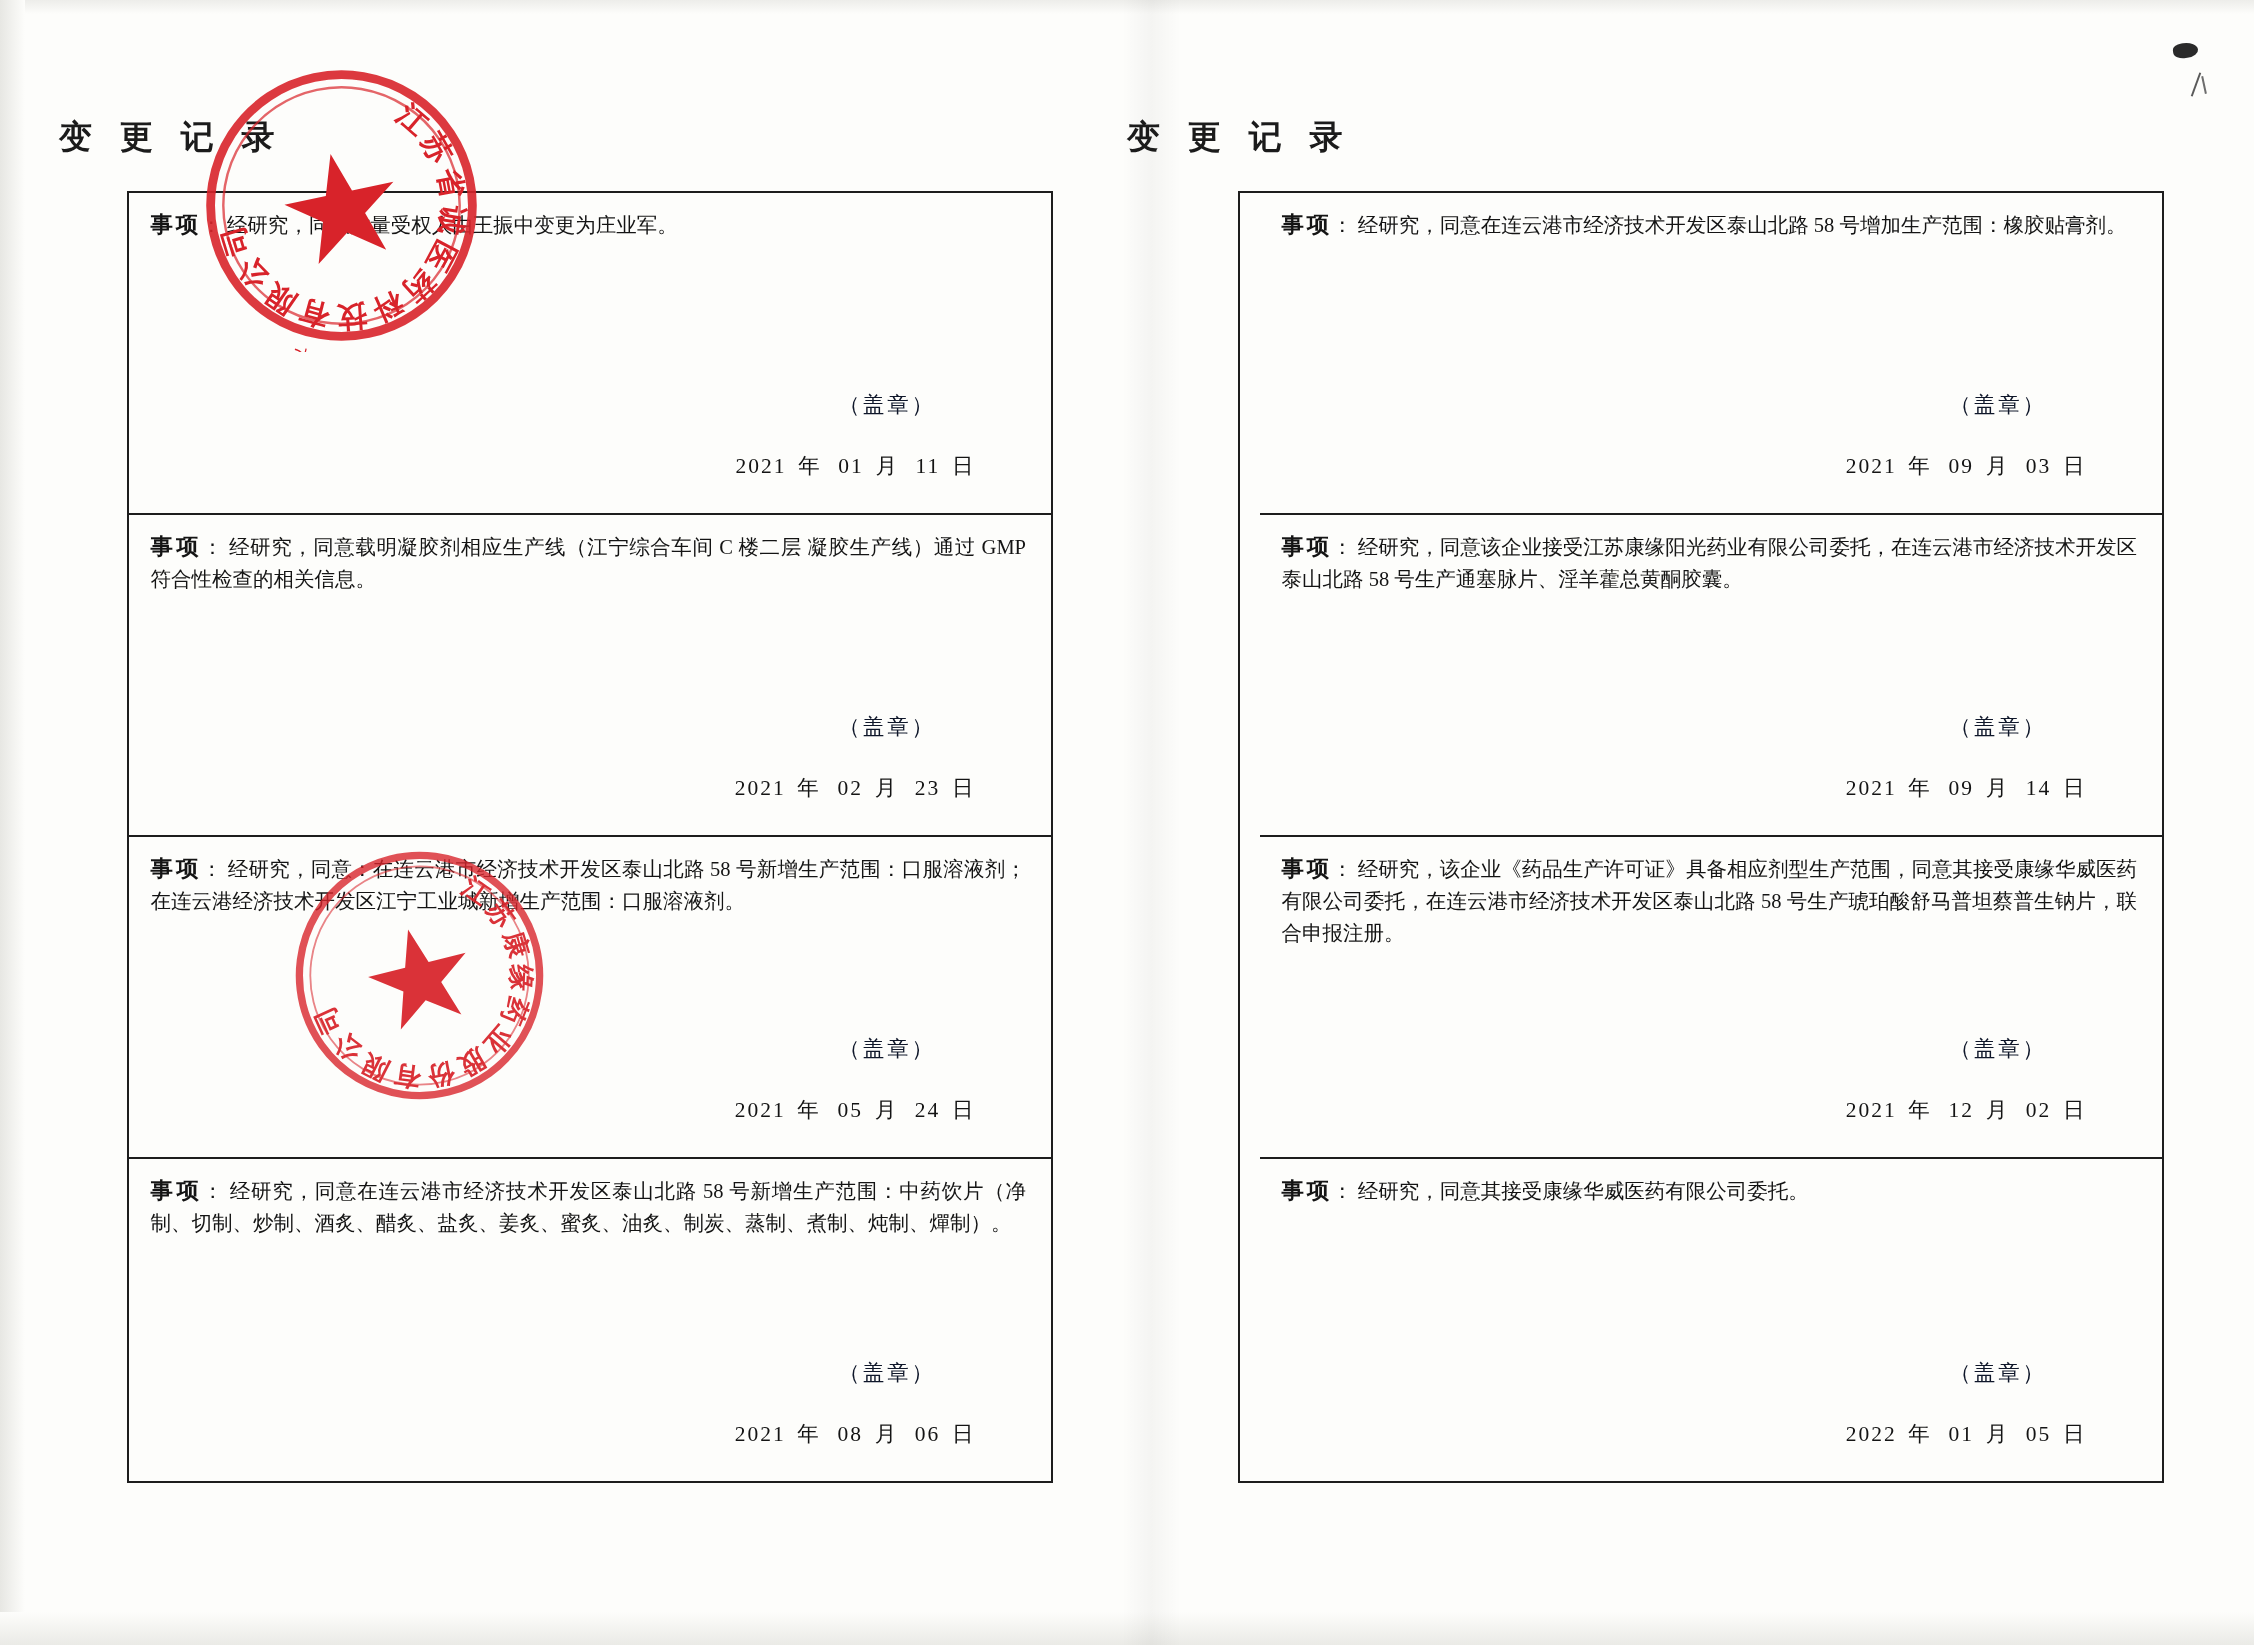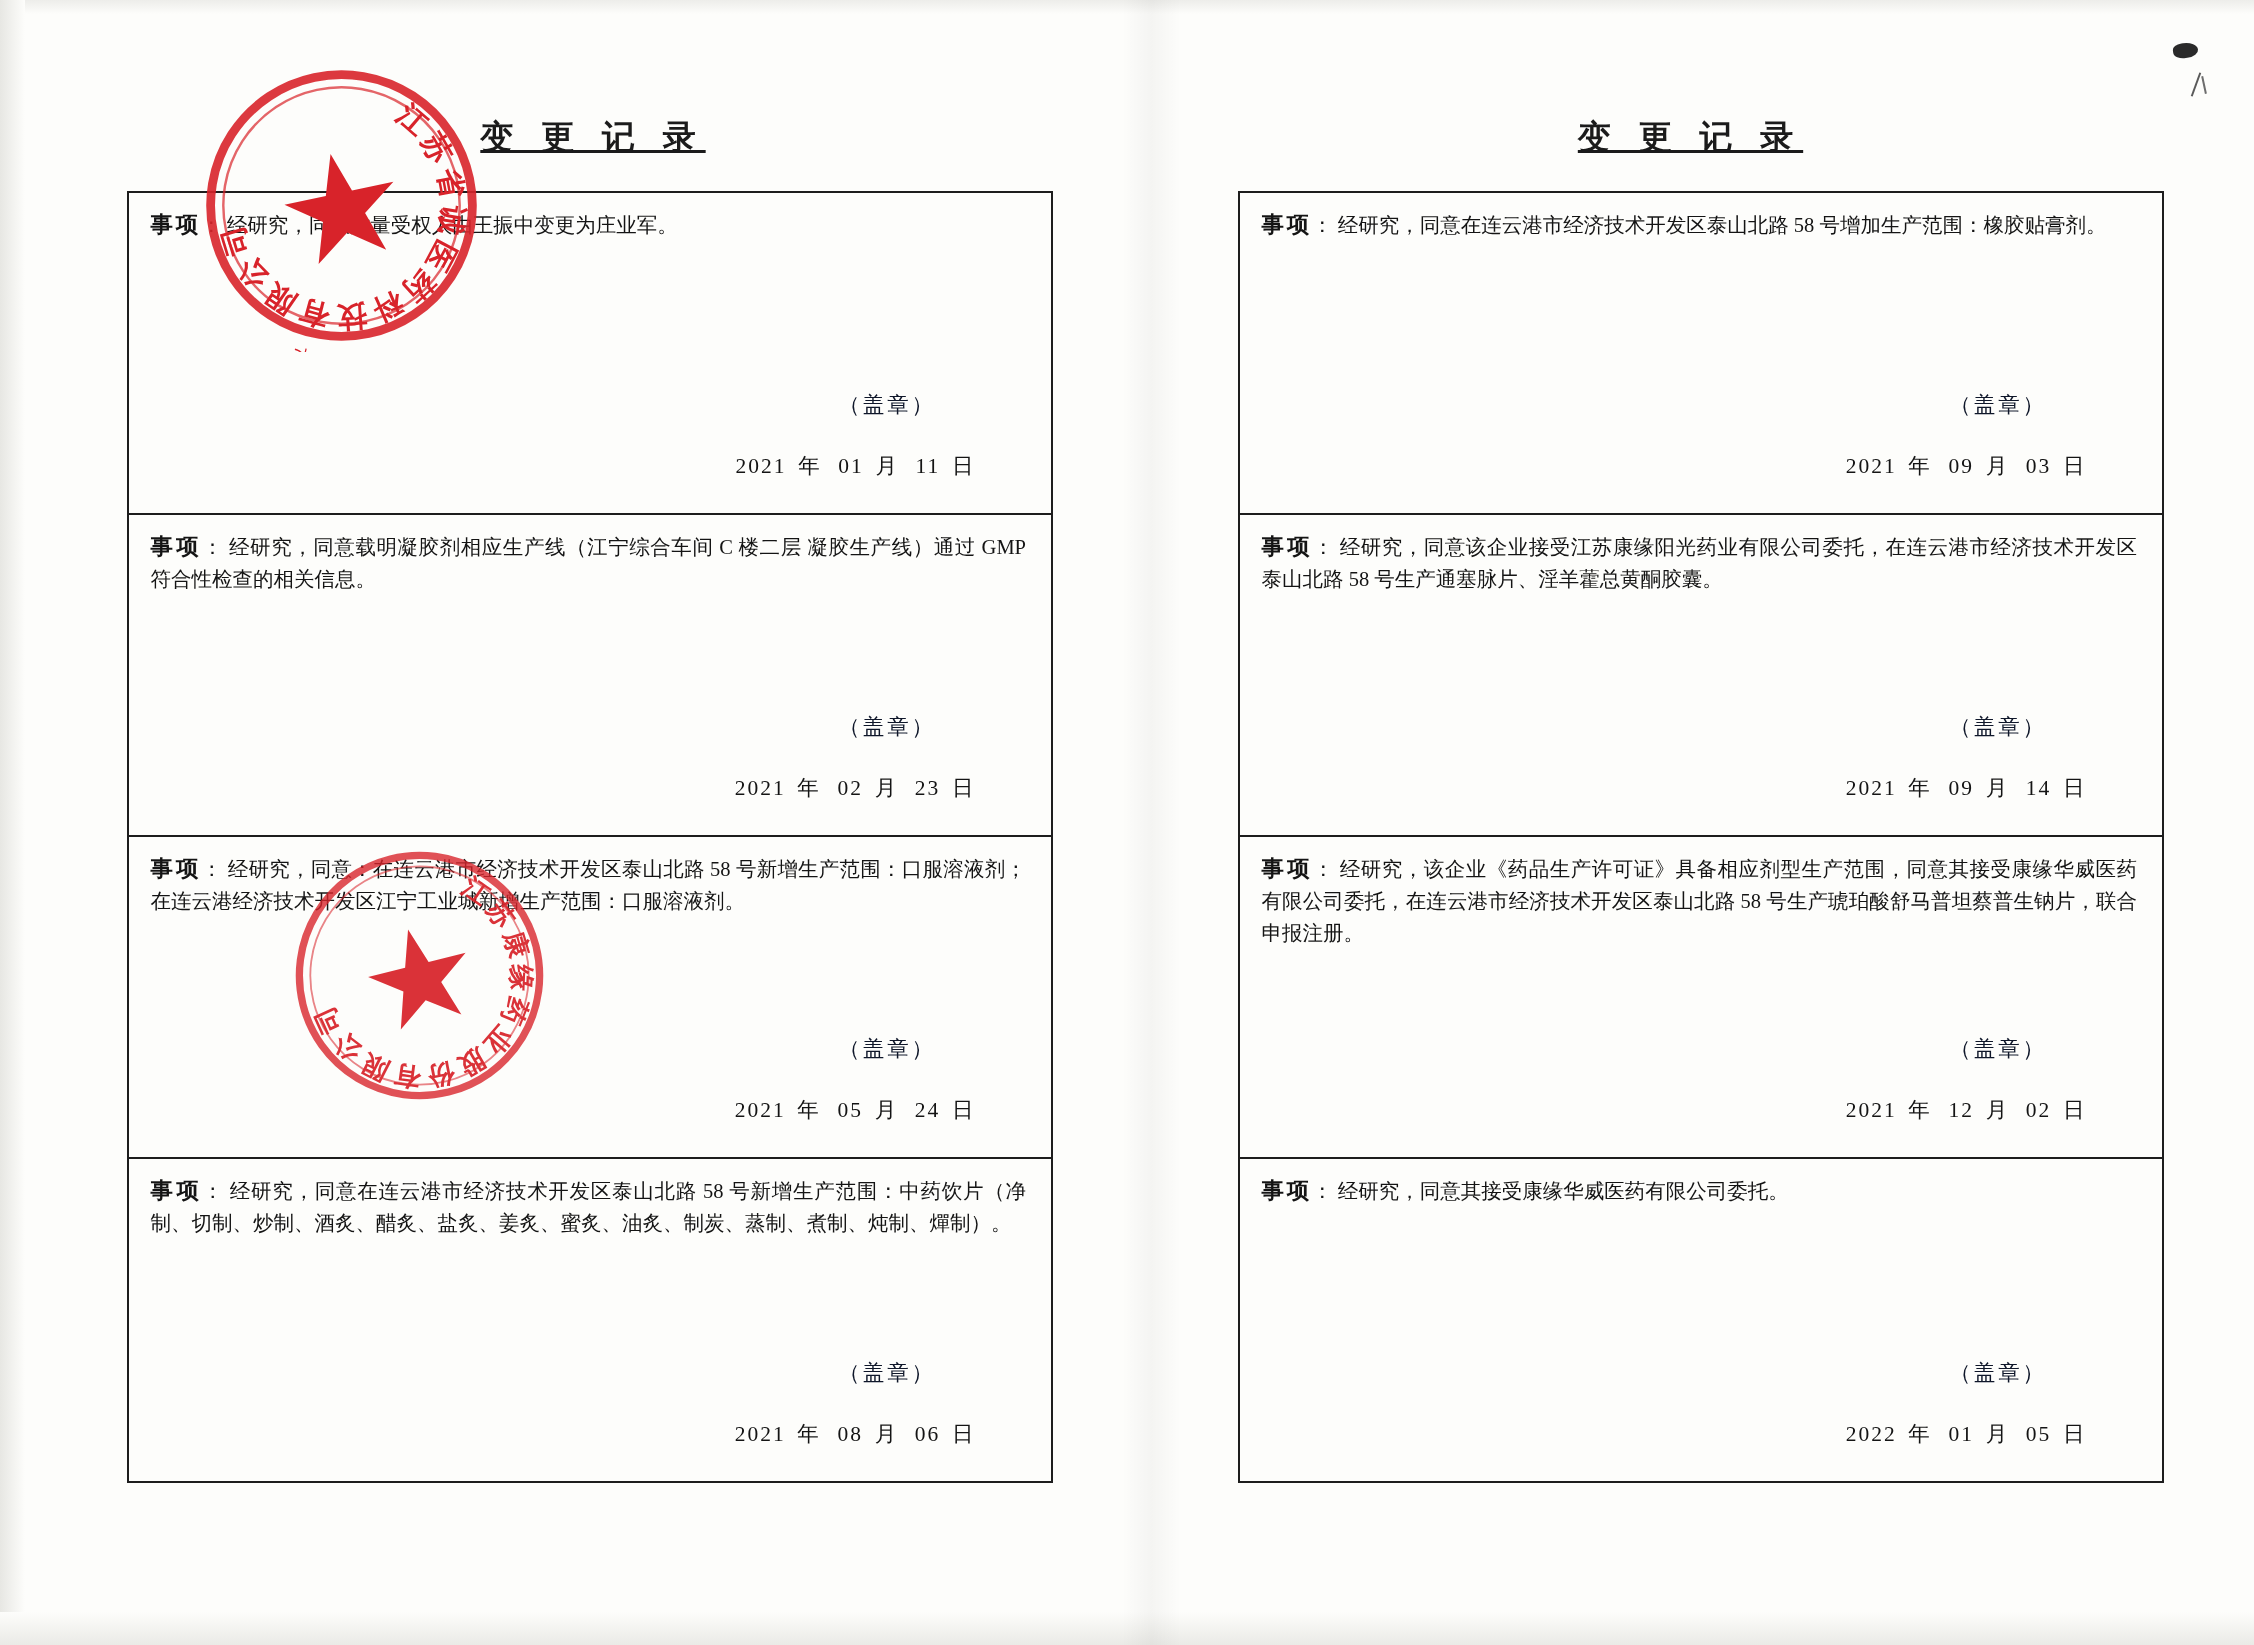--- a/index.html
+++ b/index.html
@@ -53,44 +53,44 @@
     width: 1127px;
     height: 1645px;
   }
   .page-left { left: 0; }
   .page-right { left: 1127px; }
 
   .page-title {
     position: absolute;
     top: 115px;
     width: 100%;
-    text-align: center;
+    text-align: left;
     font-size: 33px;
     letter-spacing: 9.8px;
     font-weight: bold;
     color: #1b1b1b;
-    text-decoration: underline;
   }
   .page-left .page-title { padding-left: 59px; box-sizing: border-box; }
 
   .table {
     position: absolute;
     left: 127px;
     top: 191px;
     width: 928px;
     border: 2px solid #1d1d1d;
     box-sizing: border-box;
   }
   .page-left .table {
     left: 127px;
     width: 926px;
   }
   .page-right .table {
     left: 111px;
     width: 926px;
+    padding-left: 20px;
   }
 
   .row {
     position: relative;
     border-bottom: 2px solid #1d1d1d;
     box-sizing: border-box;
     height: 322px;
   }
   .row:last-child { border-bottom: none; }
 

